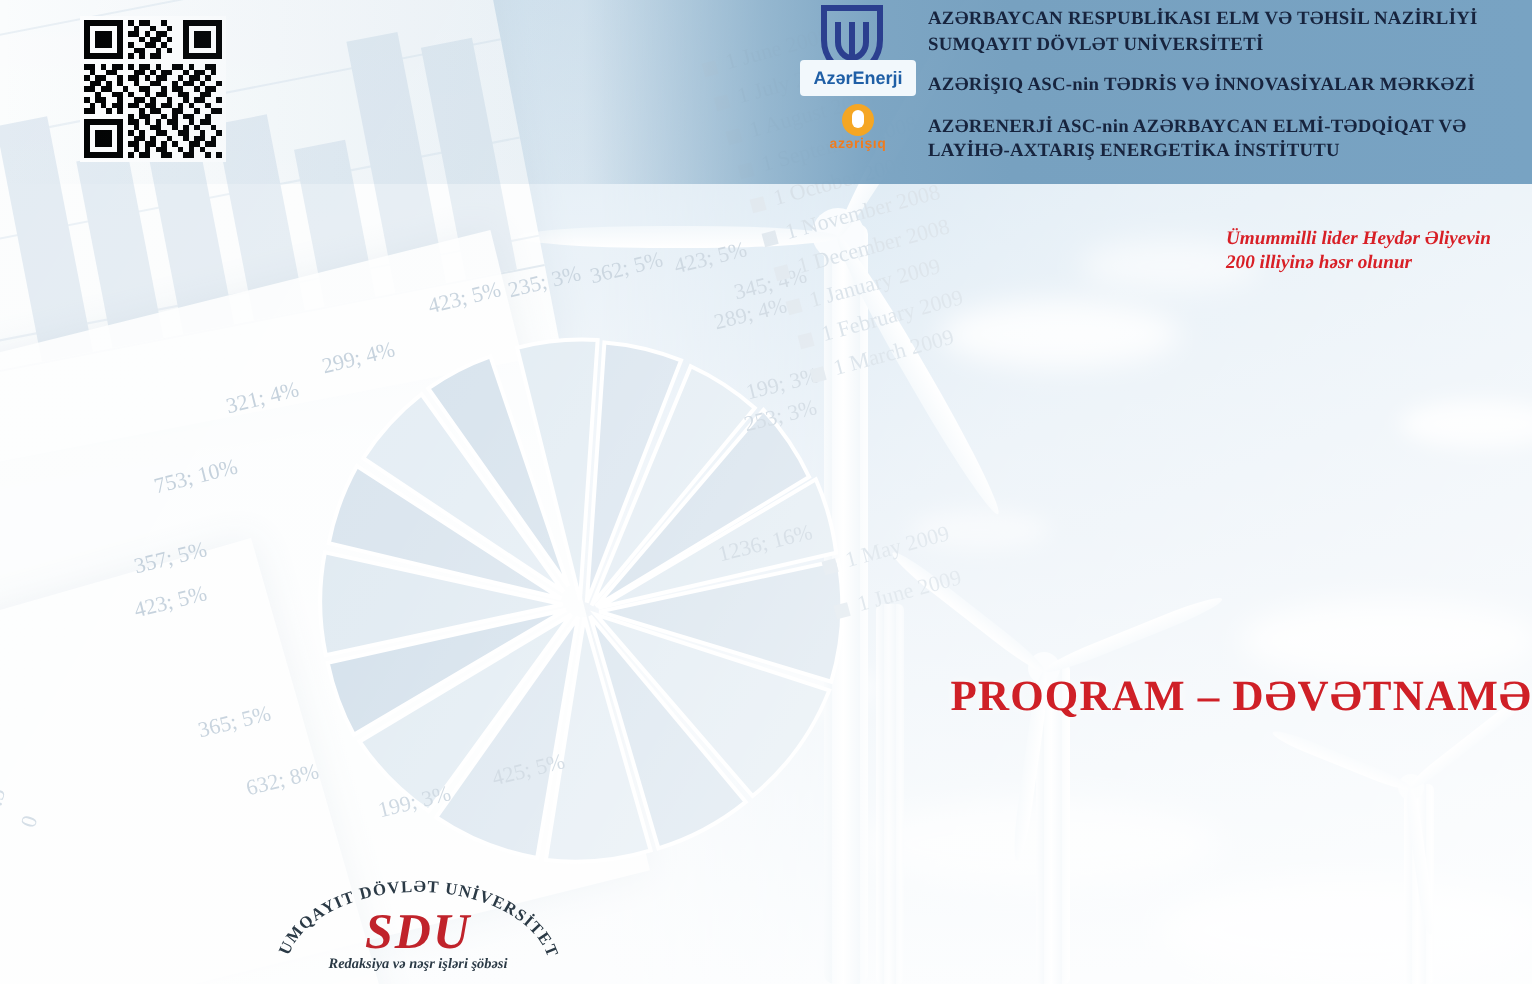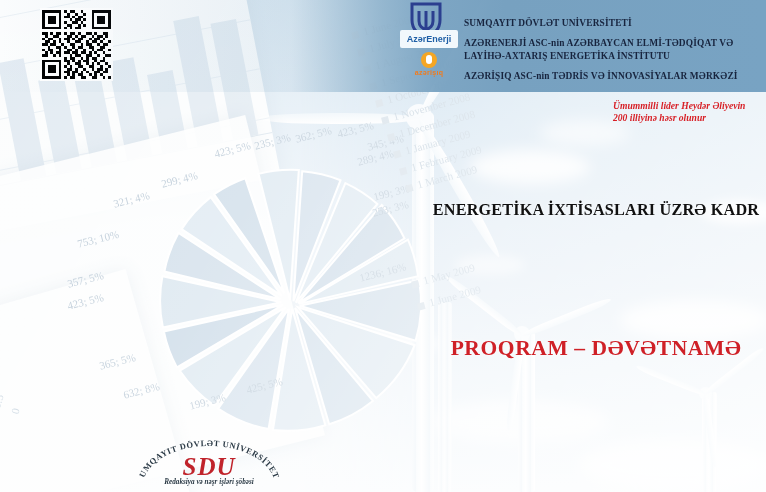--- a/index.html
+++ b/index.html
@@ -83,32 +83,32 @@
   .logo-azerisiq{position:absolute;left:10px;top:52px;width:42px;height:30px;
         text-align:center;}
   .bulb{width:16px;height:16px;border-radius:50%;background:#f5a623;margin:0 auto;
         position:relative;}
   .bulb:after{content:"";position:absolute;left:5px;top:3px;width:6px;height:9px;
         background:#fff;border-radius:3px;}
   .isiqword{margin-top:1px;font-size:7px;font-weight:bold;color:#f07c1e;
         font-family:"Liberation Sans",sans-serif;letter-spacing:.3px;}
 
   
-  .ded{position:absolute;left:613px;top:100px;width:150px;color:#d81f26;
+  .ded{position:absolute;left:613px;top:114px;width:150px;color:#d81f26;
        font-style:italic;font-weight:bold;font-size:9.6px;line-height:12px;
        font-family:"Liberation Serif",serif;}
   .title{position:absolute;left:426px;top:200px;width:340px;text-align:center;
          color:#111;font-weight:bold;font-size:16.2px;line-height:21px;
          font-family:"Liberation Serif",serif;letter-spacing:.2px;
          text-shadow:0 0 5px rgba(255,255,255,.85);}
   .subtitle{position:absolute;left:426px;top:258px;width:340px;text-align:center;
          color:#111;font-weight:bold;font-size:13.6px;
          font-family:"Liberation Serif",serif;
          text-shadow:0 0 5px rgba(255,255,255,.85);}
-  .prog{position:absolute;left:426px;top:336px;width:340px;text-align:center;
+  .prog{position:absolute;left:426px;top:336px;width:340px;text-align:right;
         color:#cf2027;font-weight:bold;font-size:21.5px;letter-spacing:.6px;
         font-family:"Liberation Serif",serif;
         text-shadow:0 0 6px rgba(255,255,255,.8);}
 
   
   .sdu{position:absolute;left:134px;top:437px;width:150px;height:52px;}
   .sdu-arc{position:absolute;left:0;top:0;width:150px;height:44px;}
   .sdu-main{position:absolute;left:0;top:16px;width:150px;text-align:center;
         color:#c0232b;font-weight:bold;font-size:25px;font-style:italic;
         font-family:"Liberation Serif",serif;letter-spacing:1px;}
@@ -425,40 +425,40 @@
 
     <div class="logo-azerenerji">AzərEnerji</div>
 
     <div class="logo-azerisiq">
       <div class="bulb"></div>
       <div class="isiqword">azərişıq</div>
     </div>
 
     <div class="band-text">
       <p>
-        <br>
+        <span>AZƏRBAYCAN RESPUBLİKASI ELM VƏ TƏHSİL NAZİRLİYİ</span><br>
         <span>SUMQAYIT  DÖVLƏT  UNİVERSİTETİ</span>
+      </p>
+      <p>
+        <span>AZƏRİŞIQ ASC-nin TƏDRİS VƏ İNNOVASİYALAR MƏRKƏZİ</span>
       </p>
       <p>
         <span>AZƏRENERJİ ASC-nin AZƏRBAYCAN ELMİ-TƏDQİQAT VƏ</span><br>
         <span>LAYİHƏ-AXTARIŞ ENERGETİKA İNSTİTUTU</span>
       </p>
-      <p>
-        <span>AZƏRİŞIQ ASC-nin TƏDRİS VƏ İNNOVASİYALAR MƏRKƏZİ</span>
-      </p>
     </div>
   </div>
 
   <div class="ded">
     <span>Ümummilli lider Heydər Əliyevin</span><br>
     <span>200 illiyinə həsr olunur</span>
   </div>
 
   <div class="title">
-    <span>ENERGETİKA İXTİSASLARI ÜZRƏ KADR</span><br>
+    <br>
   </div>
 
 
   <div class="prog">PROQRAM – DƏVƏTNAMƏ</div>
 
   <div class="sdu">
     <svg class="sdu-arc" viewBox="0 0 150 44">
       <defs>
           <path id="arcp" d="M 10,42 A 66 40 0 0 1 140,42"></path>
         </defs>

